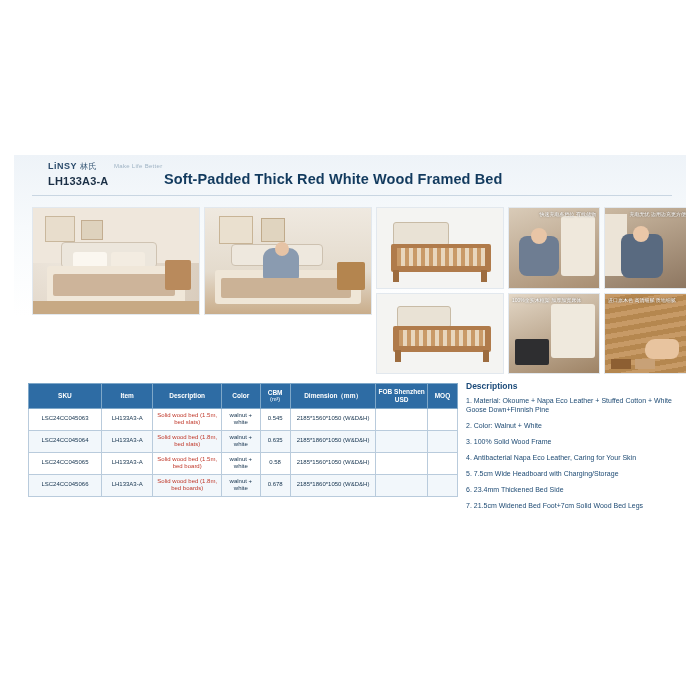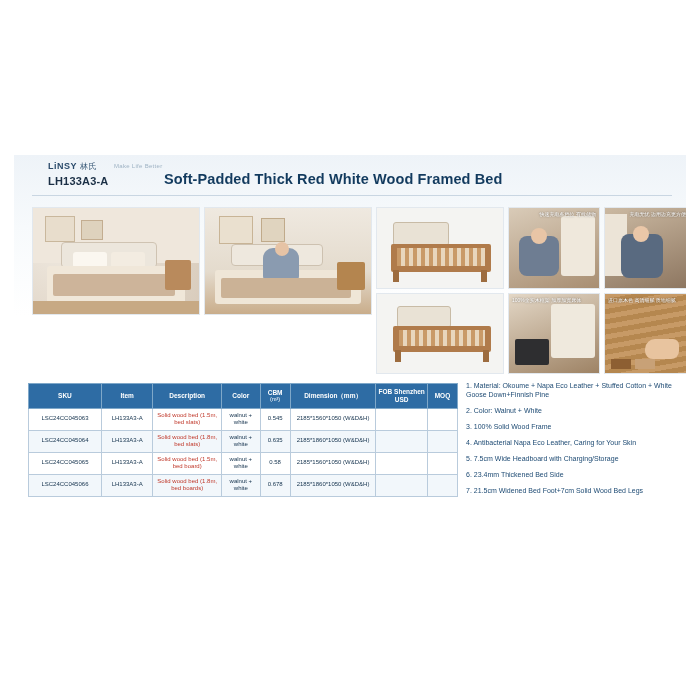--- a/index.html
+++ b/index.html
@@ -325,20 +325,21 @@
           <td>0.678</td>
           <td>2185*1860*1050 (W&amp;D&amp;H)</td>
           <td></td>
           <td></td>
         </tr>
       </tbody>
     </table>
   </div>
 
   <div class="desc-wrap">
+    <div class="desc-title">Descriptions</div>
     <div class="desc-item">1. Material: Okoume + Napa Eco Leather + Stuffed Cotton + White Goose Down+Finnish Pine</div>
     <div class="desc-item">2. Color: Walnut + White</div>
     <div class="desc-item">3. 100% Solid Wood Frame</div>
     <div class="desc-item">4. Antibacterial Napa Eco Leather, Caring for Your Skin</div>
     <div class="desc-item">5. 7.5cm Wide Headboard with Charging/Storage</div>
     <div class="desc-item">6. 23.4mm Thickened Bed Side</div>
     <div class="desc-item">7. 21.5cm Widened Bed Foot+7cm Solid Wood Bed Legs</div>
   </div>
 
 </div>

